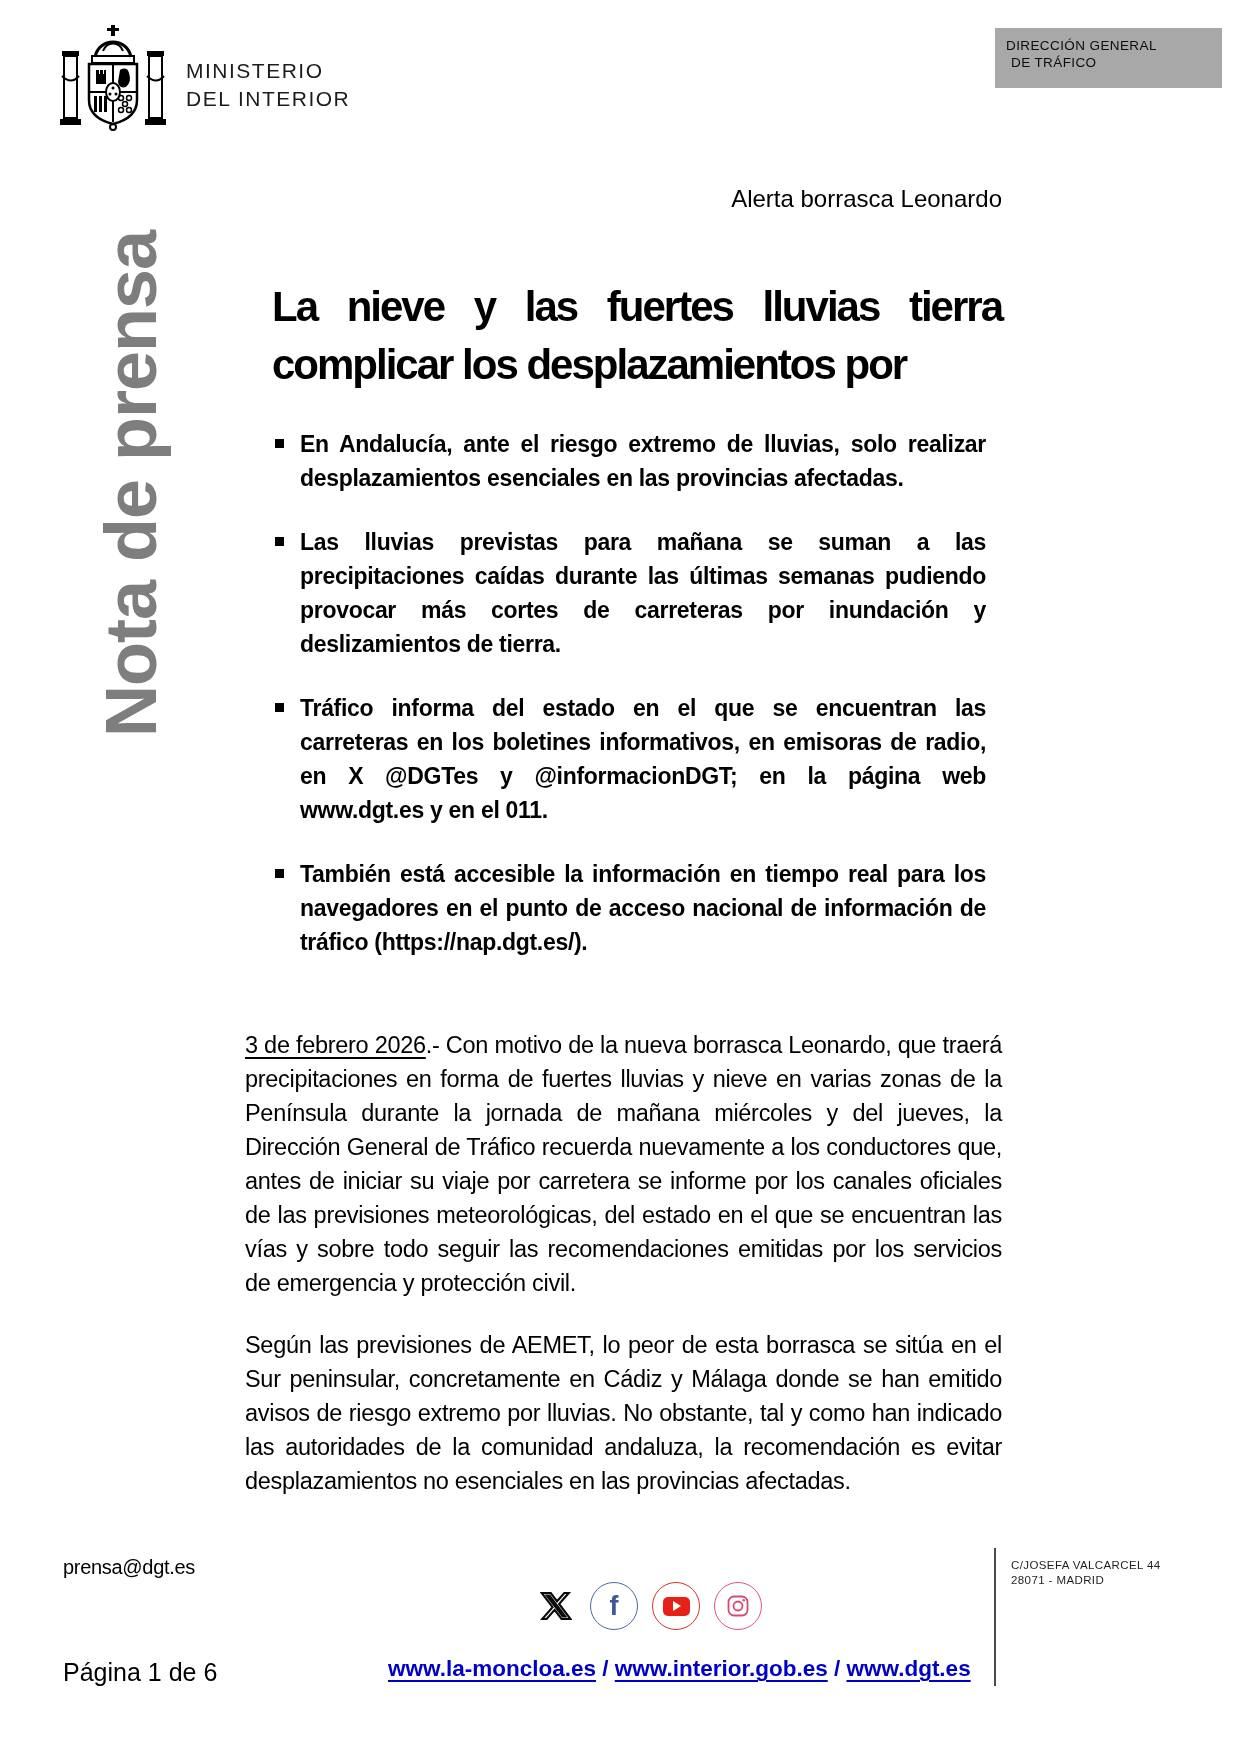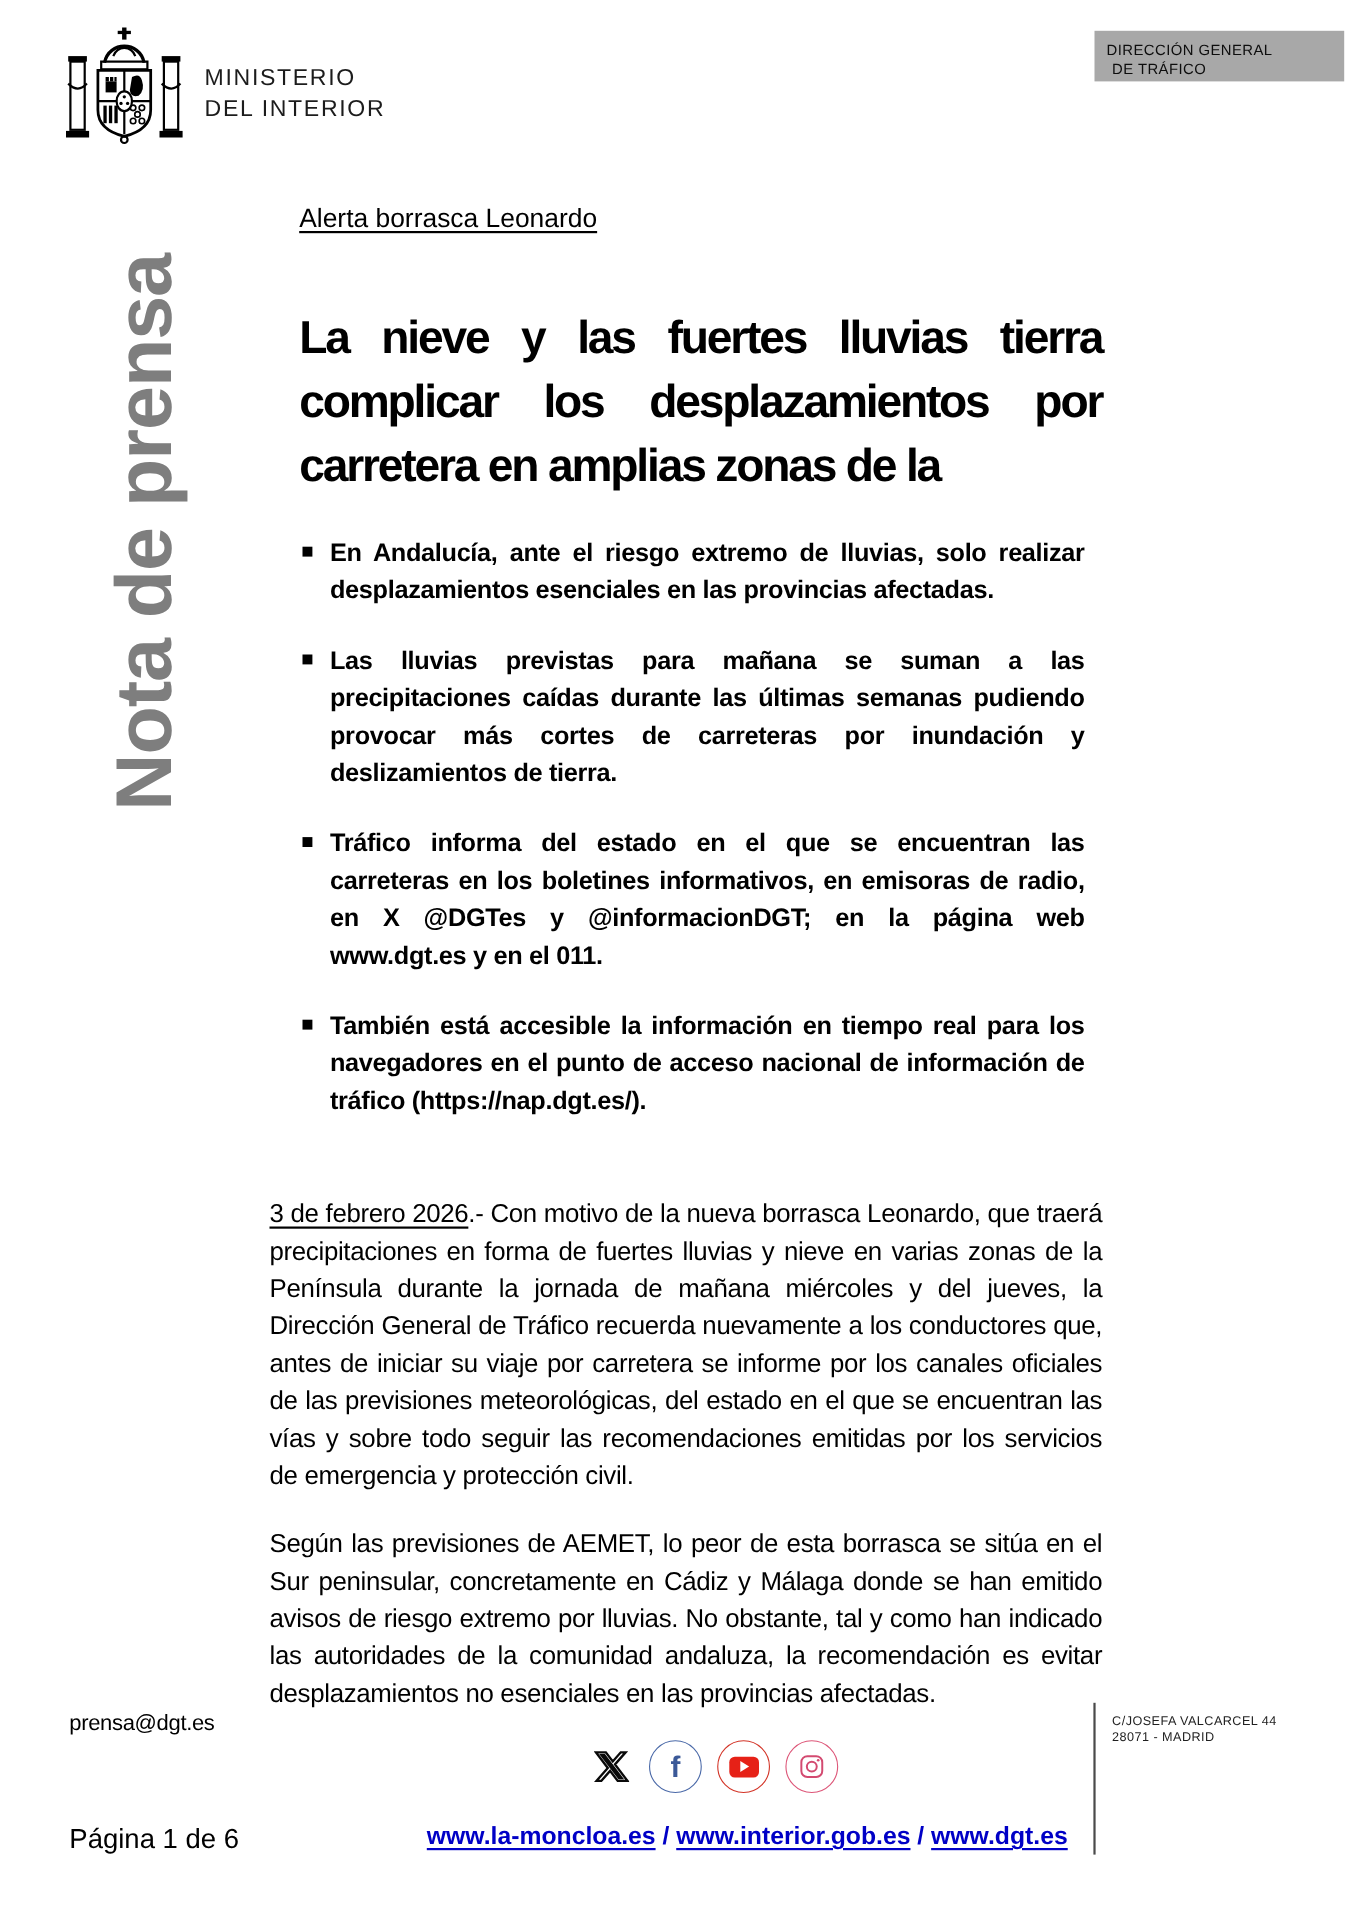--- a/index.html
+++ b/index.html
@@ -4,32 +4,32 @@
 <style>
   html,body{margin:0;padding:0;}
   body{
     width:1240px;height:1754px;position:relative;background:#ffffff;
     font-family:"Liberation Sans", sans-serif;color:#000;overflow:hidden;
   }
   
   .emblem{position:absolute;left:58px;top:24px;width:110px;height:114px;}
   .ministry{position:absolute;left:186px;top:57px;font-size:21px;line-height:28px;
     letter-spacing:1.5px;color:#1c1c1c;}
-  .agency-box{position:absolute;left:995px;top:28px;width:227px;height:46px;
+  .agency-box{position:absolute;left:995px;top:28px;width:227px;height:60px;
     background:#a8a8a8;box-sizing:border-box;padding:9px 0 16px 11px;
     font-size:13.5px;line-height:17px;color:#0d0d0d;letter-spacing:0.4px;}
   .agency-line:nth-of-type(2){padding-left:5px;}
   
   .nota{position:absolute;left:90px;top:737px;transform-origin:0 0;
     transform:rotate(-90deg);white-space:nowrap;
     font-size:72px;font-weight:bold;color:#7e7e7e;letter-spacing:-1px;}
   
   .content{position:absolute;left:245px;top:185px;width:757px;}
   .subject{margin:0 0 0 27px;font-size:24px;line-height:27px;
-    text-decoration:underline;text-underline-offset:4px;}
+    text-underline-offset:4px;text-align:right;}
   .title{margin:66px 0 0 27px;font-size:42px;font-weight:bold;line-height:58px;
     letter-spacing:-2px;}
   .title-line{text-align:justify;text-align-last:justify;}
   .title-line:last-child{text-align-last:left;}
   .bullets{margin:33px 0 0 27px;padding:0;list-style:none;}
   .bullet{position:relative;padding-left:28px;margin:0 16px 30px 0;
     font-size:23px;font-weight:bold;line-height:34px;text-align:justify;
     letter-spacing:-0.3px;}
   .bullet::before{content:"";position:absolute;left:3px;top:12px;width:9px;height:9px;background:#000;}
   .paragraphs{margin-top:69px;}
@@ -123,21 +123,20 @@
 
 <div class="nota">Nota de prensa</div>
 
 <div class="content">
   <div class="subject">Alerta borrasca Leonardo</div>
 
   <div class="title">
 
   <div class="title-line">La nieve y las fuertes lluvias tierra</div>
       <div class="title-line">complicar los desplazamientos por</div>
-      <div class="title-line">carretera en amplias zonas de la</div>
     </div>
 
   <ul class="bullets">
 
   <li class="bullet">En Andalucía, ante el riesgo extremo de lluvias, solo realizar desplazamientos esenciales en las provincias afectadas.</li>
       <li class="bullet">Las lluvias previstas para mañana se suman a las precipitaciones caídas durante las últimas semanas pudiendo provocar más cortes de carreteras por inundación y deslizamientos de tierra.</li>
       <li class="bullet">Tráfico informa del estado en el que se encuentran las carreteras en los boletines informativos, en emisoras de radio, en X @DGTes y @informacionDGT; en la página web www.dgt.es y en el 011.</li>
       <li class="bullet">También está accesible la información en tiempo real para los navegadores en el punto de acceso nacional de información de tráfico (https://nap.dgt.es/).</li>
     </ul>
 

